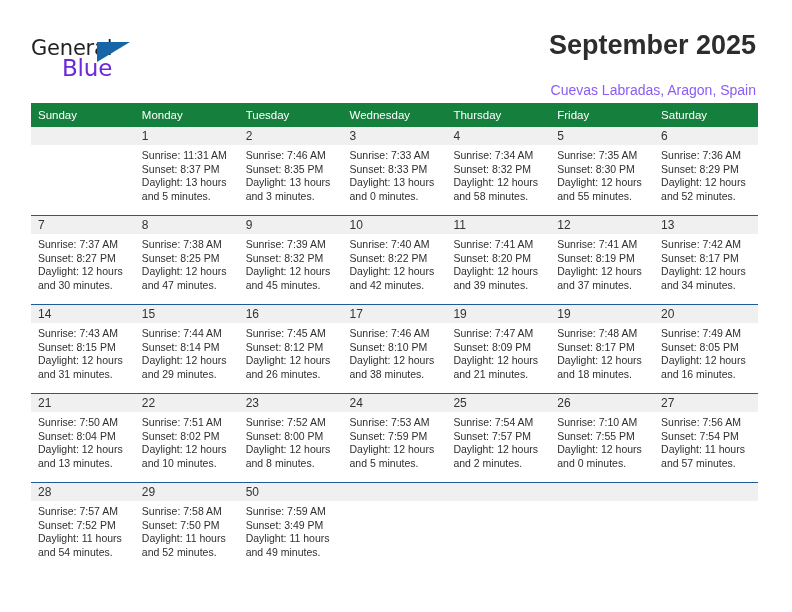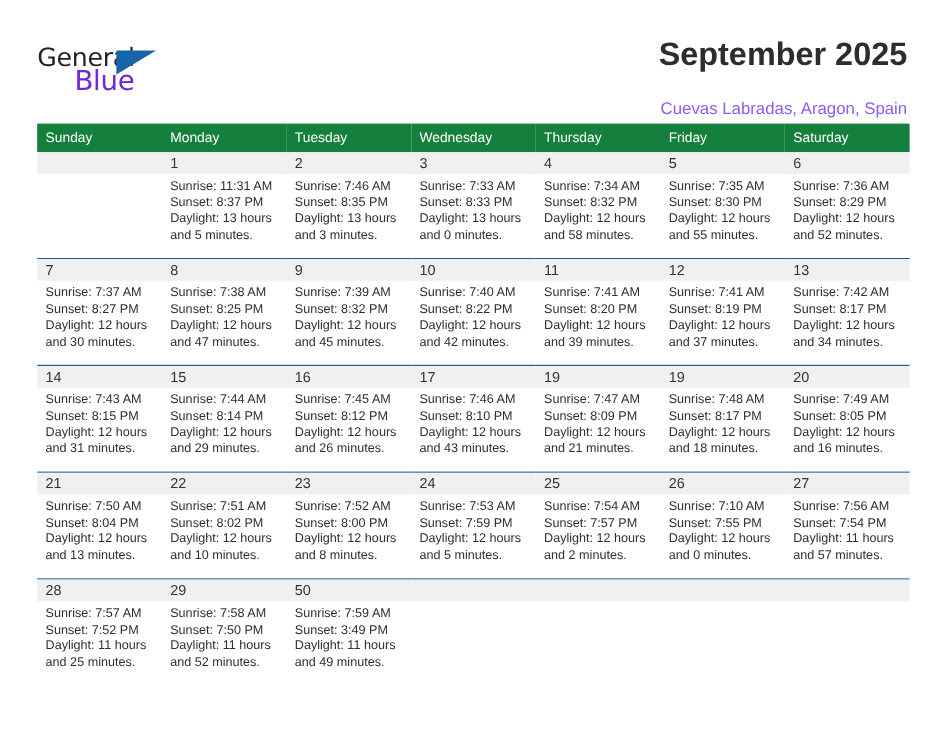--- a/index.html
+++ b/index.html
@@ -373,21 +373,21 @@
               </div>
             </div>
           </td>
           <td>
             <div class="cell">
               <div class="daynum-band">17</div>
               <div class="cell-body">
                 <div>Sunrise: 7:46 AM</div>
                 <div>Sunset: 8:10 PM</div>
                 <div>Daylight: 12 hours</div>
-                <div>and 43 minutes.</div>
+                <div>and 38 minutes.</div>
               </div>
             </div>
           </td>
           <td>
             <div class="cell">
               <div class="daynum-band">19</div>
               <div class="cell-body">
                 <div>Sunrise: 7:47 AM</div>
                 <div>Sunset: 8:09 PM</div>
                 <div>Daylight: 12 hours</div>
@@ -498,21 +498,21 @@
           </td>
         </tr>
         <tr class="week-row">
           <td>
             <div class="cell">
               <div class="daynum-band">28</div>
               <div class="cell-body">
                 <div>Sunrise: 7:57 AM</div>
                 <div>Sunset: 7:52 PM</div>
                 <div>Daylight: 11 hours</div>
-                <div>and 25 minutes.</div>
+                <div>and 54 minutes.</div>
               </div>
             </div>
           </td>
           <td>
             <div class="cell">
               <div class="daynum-band">29</div>
               <div class="cell-body">
                 <div>Sunrise: 7:58 AM</div>
                 <div>Sunset: 7:50 PM</div>
                 <div>Daylight: 11 hours</div>

